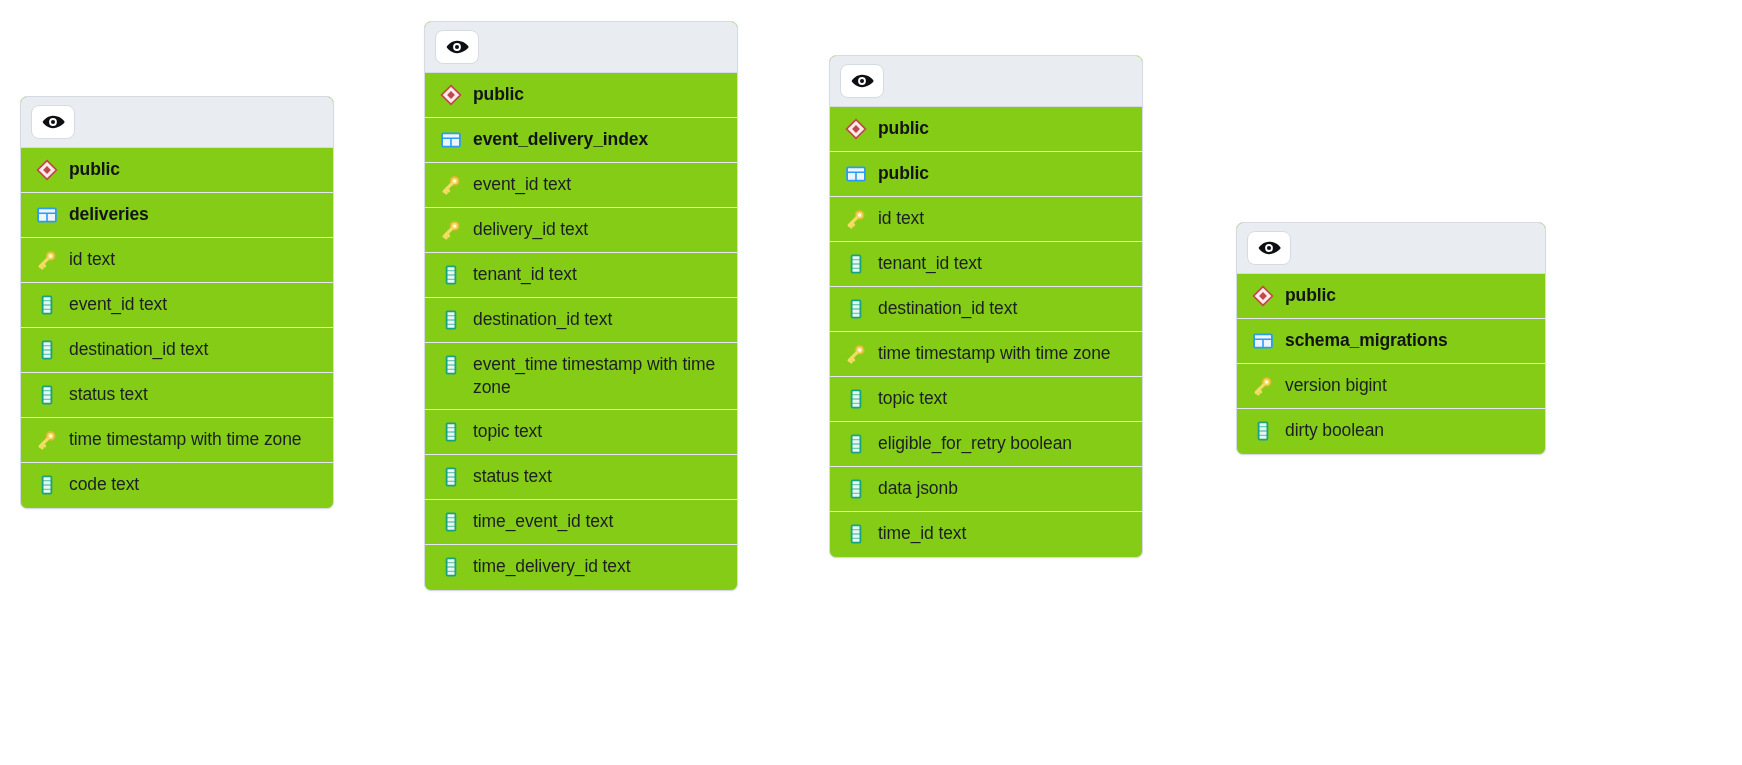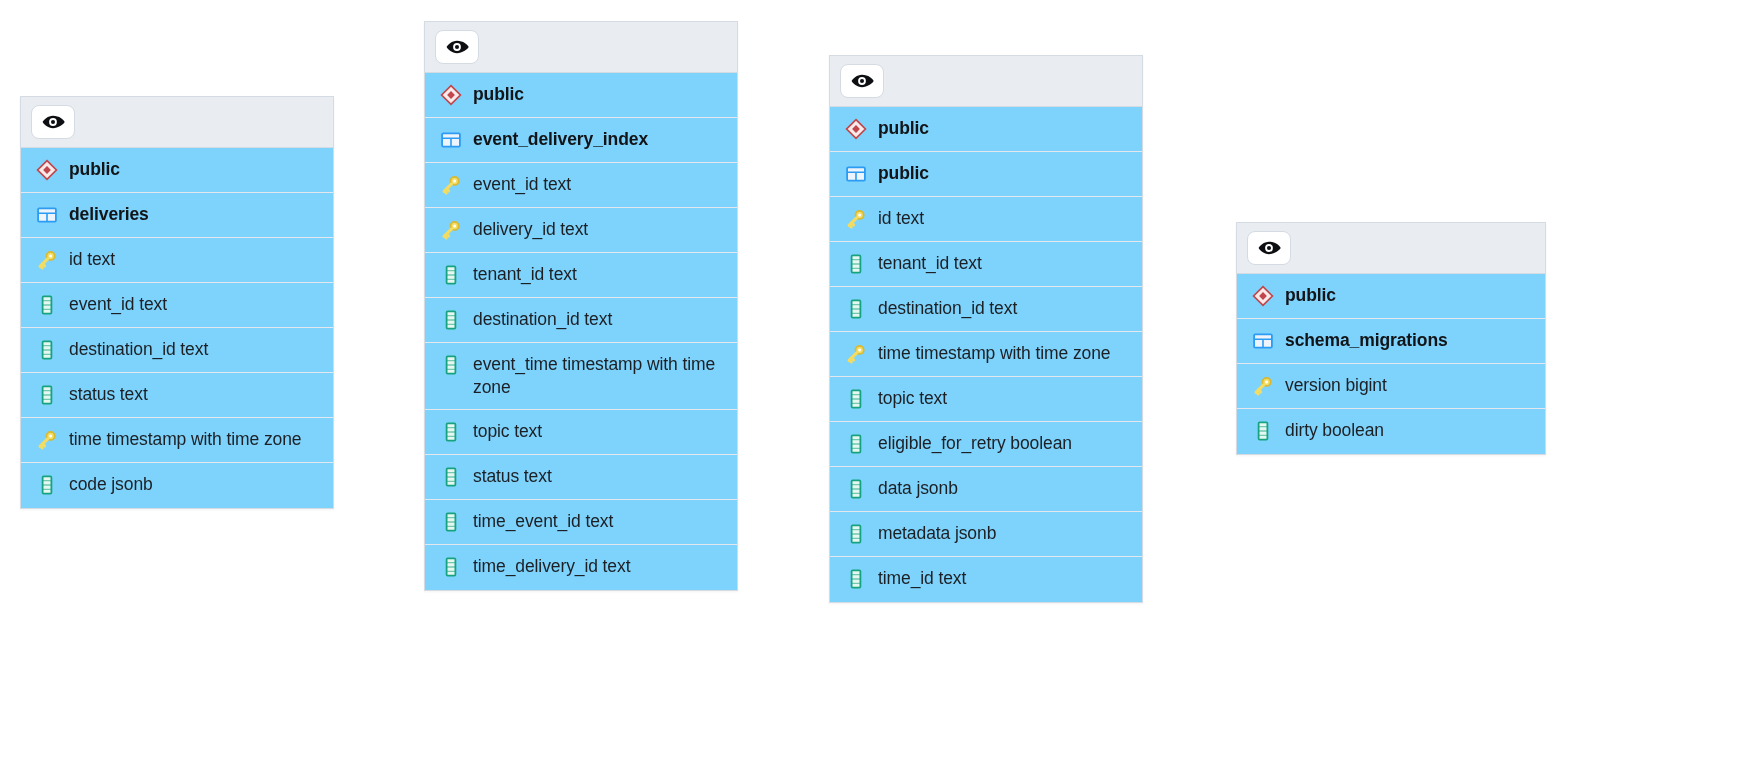--- a/index.html
+++ b/index.html
@@ -17,23 +17,23 @@
 
   .canvas {
     position: absolute;
     inset: 0;
   }
 
   
   .node {
     position: absolute;
     box-sizing: border-box;
-    background: #7dd3fc;
+    background: #84cc16;
     border: 1px solid #d5dbe3;
-    border-radius: 0;
+    border-radius: 7px;
     box-shadow: 0 1px 2px rgba(16,24,40,0.05);
     overflow: hidden;
   }
 
   .node-header {
     box-sizing: border-box;
     background: #e9edf2;
     border-bottom: 1px solid #d5dbe3;
     padding: 8px 10px;
     display: flex;
@@ -180,21 +180,21 @@
       </span>
       <span class="txt">time timestamp with time zone</span>
     </div>
     <div class="row">
       <span class="ico">
         <svg width="22" height="22" viewBox="0 0 22 22">
             <rect x="6.6" y="2.4" width="8.8" height="17.2" rx="1.1" fill="#e4f7f1" stroke="#17a37f" stroke-width="1.8"></rect>
             <path d="M6.6 6.7h8.8M6.6 11h8.8M6.6 15.3h8.8" stroke="#17a37f" stroke-width="1.3" opacity="0.55"></path>
           </svg>
       </span>
-      <span class="txt">code jsonb</span>
+      <span class="txt">code text</span>
     </div>
   </div>
 
   <div class="node" id="node-event_delivery_index">
     <div class="node-header">
       <div class="eye-btn">
         <svg width="24" height="24" viewBox="0 0 24 24" aria-hidden="true">
           <path d="M12 5.8C6.9 5.8 2.9 9.6 1.6 12c1.3 2.4 5.3 6.2 10.4 6.2S22.4 14.4 23.7 12C22.4 9.6 18.4 5.8 12 5.8z" fill="#0d0f12"></path>
           <circle cx="12" cy="12" r="3.9" fill="#ffffff"></circle>
           <circle cx="12" cy="12" r="2.05" fill="#0d0f12"></circle>
@@ -409,29 +409,20 @@
       </span>
       <span class="txt">data jsonb</span>
     </div>
     <div class="row">
       <span class="ico">
         <svg width="22" height="22" viewBox="0 0 22 22">
             <rect x="6.6" y="2.4" width="8.8" height="17.2" rx="1.1" fill="#e4f7f1" stroke="#17a37f" stroke-width="1.8"></rect>
             <path d="M6.6 6.7h8.8M6.6 11h8.8M6.6 15.3h8.8" stroke="#17a37f" stroke-width="1.3" opacity="0.55"></path>
           </svg>
       </span>
-      <span class="txt">metadata jsonb</span>
-    </div>
-    <div class="row">
-      <span class="ico">
-        <svg width="22" height="22" viewBox="0 0 22 22">
-            <rect x="6.6" y="2.4" width="8.8" height="17.2" rx="1.1" fill="#e4f7f1" stroke="#17a37f" stroke-width="1.8"></rect>
-            <path d="M6.6 6.7h8.8M6.6 11h8.8M6.6 15.3h8.8" stroke="#17a37f" stroke-width="1.3" opacity="0.55"></path>
-          </svg>
-      </span>
       <span class="txt">time_id text</span>
     </div>
   </div>
 
   <div class="node" id="node-schema_migrations">
     <div class="node-header">
       <div class="eye-btn">
         <svg width="24" height="24" viewBox="0 0 24 24" aria-hidden="true">
           <path d="M12 5.8C6.9 5.8 2.9 9.6 1.6 12c1.3 2.4 5.3 6.2 10.4 6.2S22.4 14.4 23.7 12C22.4 9.6 18.4 5.8 12 5.8z" fill="#0d0f12"></path>
           <circle cx="12" cy="12" r="3.9" fill="#ffffff"></circle>

